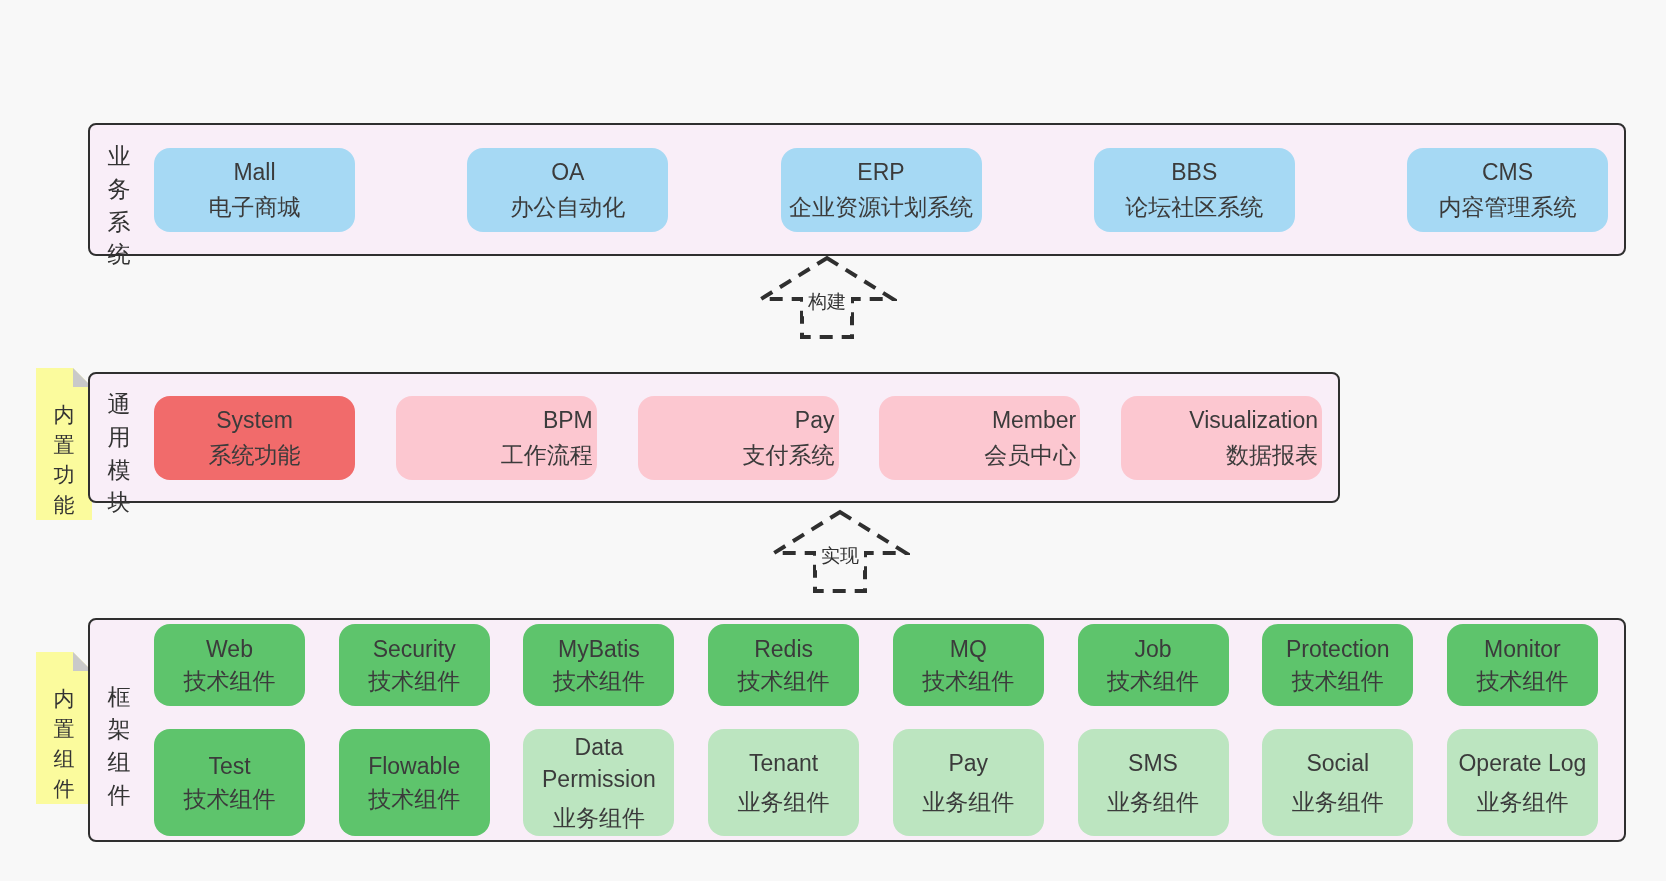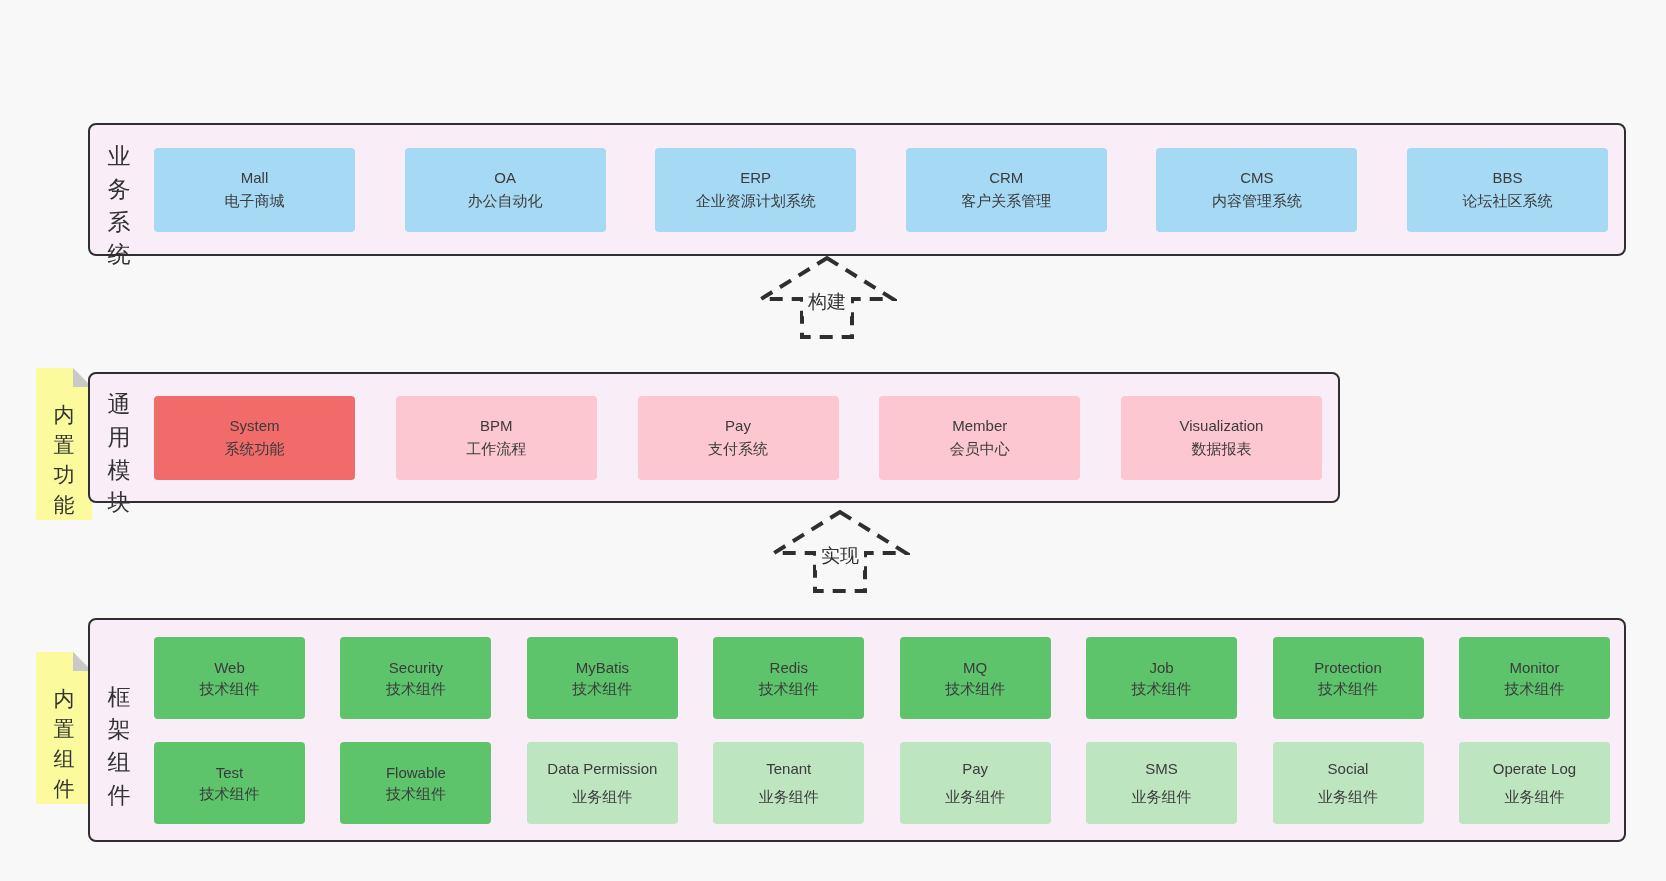--- a/index.html
+++ b/index.html
@@ -18,33 +18,33 @@
   .c-common    { left:88px; top:372px;  width:1252px; height:131px; }
   .c-framework { left:88px; top:618px;  width:1538px; height:224px; }
 
   .vlabel { flex:0 0 58px; display:flex; align-items:center; justify-content:center;
             font-size:23px; color:#333; }
   .vtext  { width:1.15em; text-align:center; line-height:1.42; word-break:break-all;margin-top:32px; }
 
   .row-boxes { flex:1; display:flex; align-items:center; justify-content:space-between;
                padding:0 16px 0 6px; }
 
-  .box { border-radius:4px; display:flex; flex-direction:column; align-items:center;
-         justify-content:center; text-align:center; font-size:15px; line-height:1.5;
+  .box { border-radius:16px; display:flex; flex-direction:column; align-items:center;
+         justify-content:center; text-align:center; font-size:23px; line-height:1.5;
          color:#3b3b3b; box-sizing:border-box; padding:2px 4px; }
   .w200 { width:201px; height:84px; }
   .blue      { background:#a6d9f4; }
   .red       { background:#f16b6b; }
-  .pink      { background:#fcc7d0; }
+  .pink      { background:#fcc7d0;align-items:flex-end; }
   .green     { background:#5ec46c; }
   .lightgreen{ background:#bce5c0;gap:7px; }
 
   .grid { flex:1; display:grid; grid-template-columns:repeat(8,151px);
           justify-content:space-between; align-content:center; row-gap:23px;
-          padding:0 14px 0 6px; }
+          padding:0 26px 0 6px; }
   .cell { width:151px; min-height:82px; line-height:1.4; }
 
   
   .sticky {
     position:absolute; width:56px; background:#fbfb9d; z-index:1;
     display:flex; align-items:center; justify-content:center;
     font-size:21px; color:#333;
     clip-path: polygon(0 0, calc(100% - 19px) 0, 100% 19px, 100% 100%, 0 100%);
   }
   .sticky::after {
@@ -80,30 +80,26 @@
       </div>
       <div class="box blue w200">
         <div>OA</div>
         <div>办公自动化</div>
       </div>
       <div class="box blue w200">
         <div>ERP</div>
         <div>企业资源计划系统</div>
       </div>
       <div class="box blue w200">
-        <div>CRM</div>
-        <div>客户关系管理</div>
+        <div>BBS</div>
+        <div>论坛社区系统</div>
       </div>
       <div class="box blue w200">
         <div>CMS</div>
         <div>内容管理系统</div>
-      </div>
-      <div class="box blue w200">
-        <div>BBS</div>
-        <div>论坛社区系统</div>
       </div>
     </div>
   </div>
 
   <div class="arrow a-build">
     <svg width="140" height="90" viewBox="0 0 140 90">
       <path d="M70 4 L136 45 L95 45 L95 83 L45 83 L45 45 L4 45 Z" fill="none" stroke="#2f2f2f" stroke-width="4" stroke-dasharray="13 9"></path>
     </svg>
     <span class="arrow-label">构建</span>
   </div>

